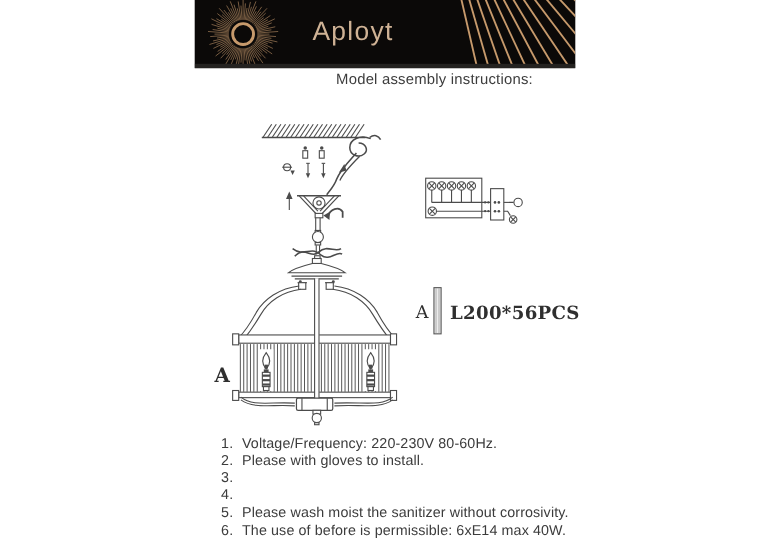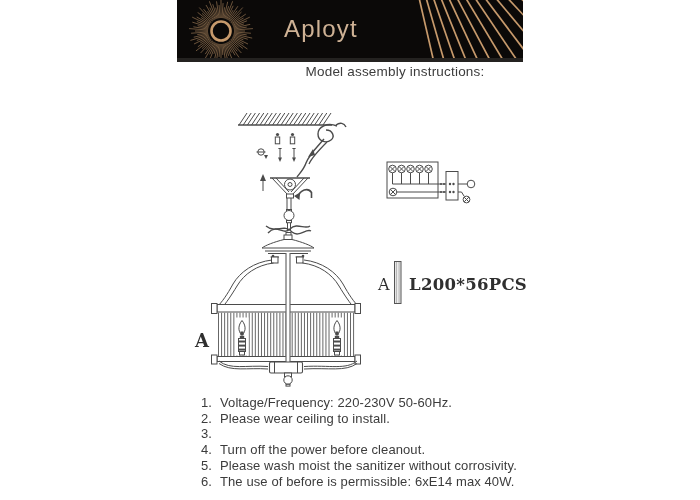--- a/index.html
+++ b/index.html
@@ -395,32 +395,31 @@
       <line x1="396.4" y1="262" x2="396.4" y2="303" stroke="#999" stroke-width="0.7"></line>
       <line x1="399.1" y1="262" x2="399.1" y2="303" stroke="#999" stroke-width="0.7"></line>
       <text class="serif-label" x="378" y="289.5" font-size="16">A</text>
       <text class="serif-label" x="409" y="290" font-size="16.5" font-weight="700" letter-spacing="0.3">L200*56PCS</text>
     </g>
   </svg>
 
   <ol class="instructions">
     <li>
       <span class="num">1.</span>
-      <span class="txt">Voltage/Frequency: 220-230V 50-60Hz.</span>
+      <span class="txt">Voltage/Frequency: 220-230V 80-60Hz.</span>
       </li>
     <li>
       <span class="num">2.</span>
-      <span class="txt">Please wear ceiling to install.</span>
+      <span class="txt">Please with gloves to install.</span>
       </li>
     <li>
       <span class="num">3.</span>
       </li>
     <li>
       <span class="num">4.</span>
-      <span class="txt">Turn off the power before cleanout.</span>
       </li>
     <li>
       <span class="num">5.</span>
       <span class="txt">Please wash moist the sanitizer without corrosivity.</span>
       </li>
     <li>
       <span class="num">6.</span>
       <span class="txt">The use of before is permissible: 6xE14 max 40W.</span>
       </li>
   </ol>

